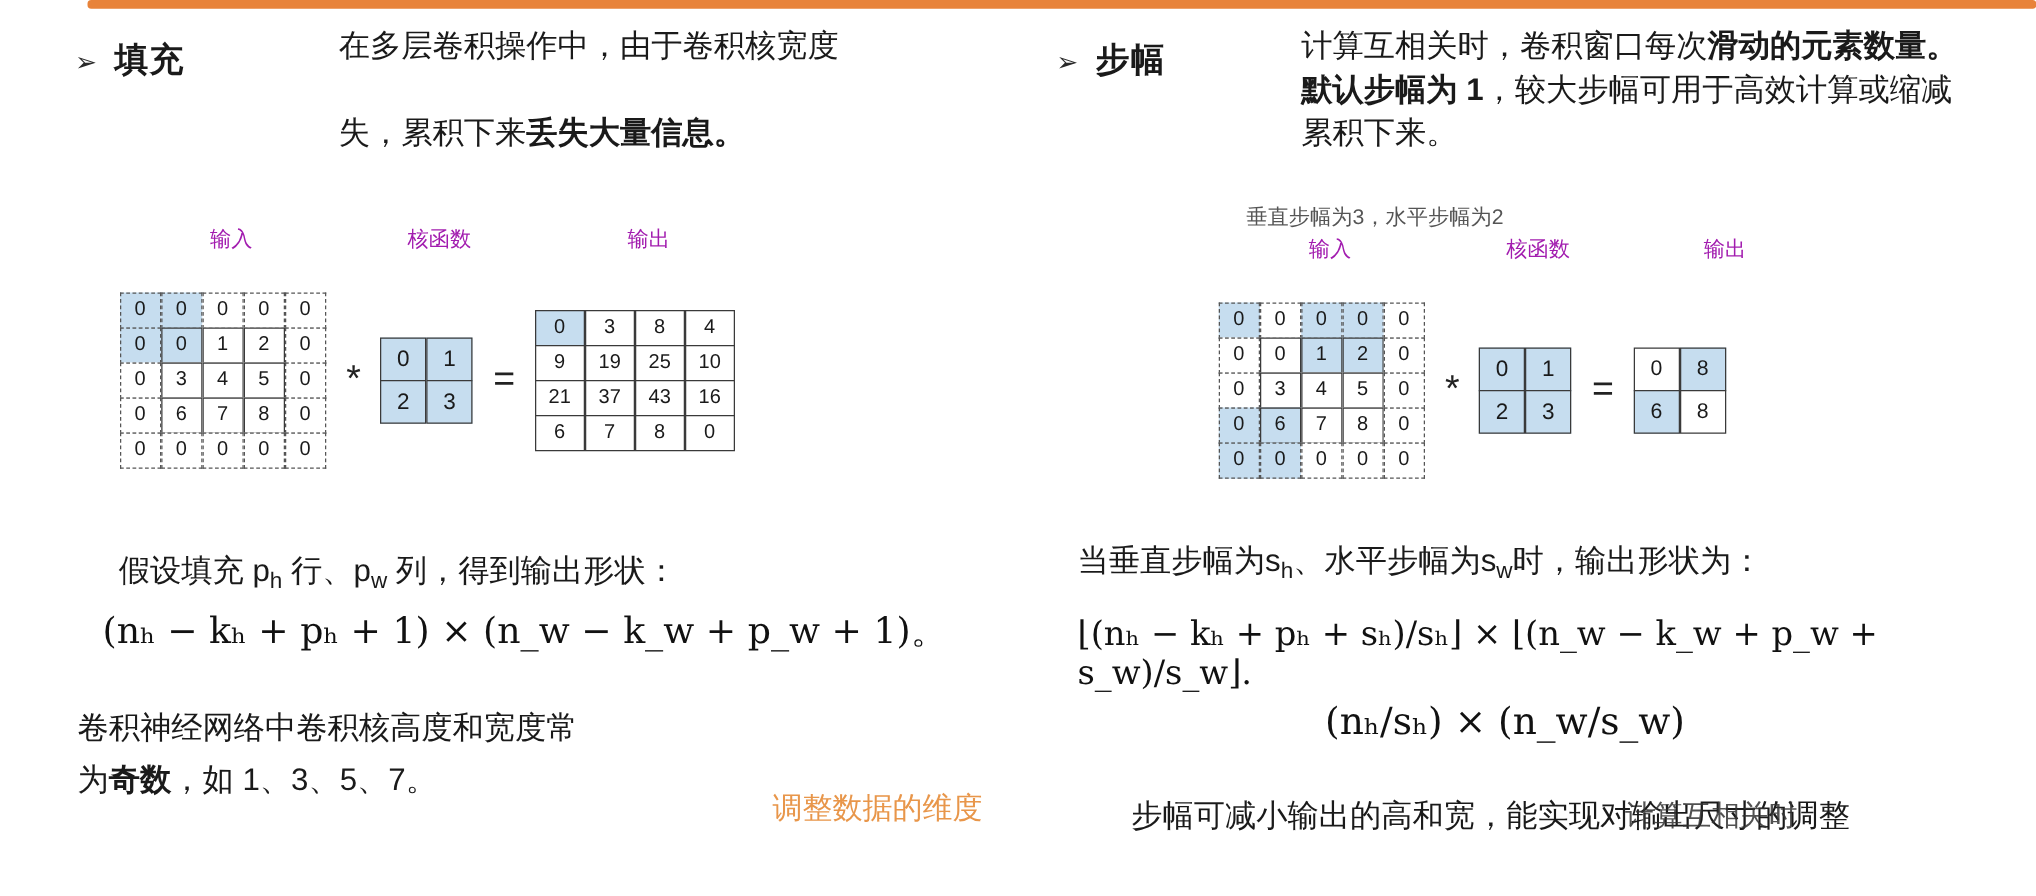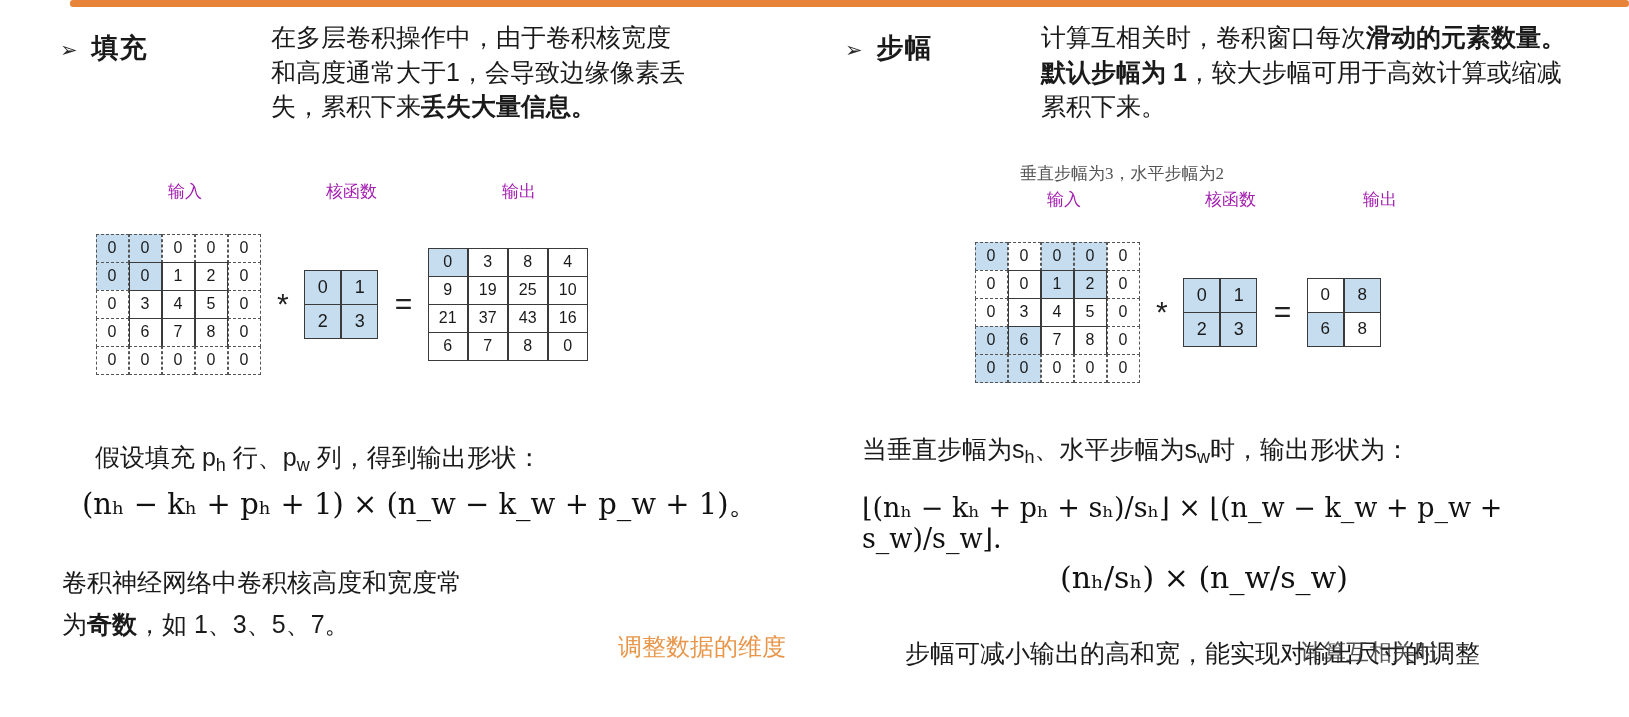--- a/index.html
+++ b/index.html
@@ -149,21 +149,21 @@
 <div class="top-bar"></div>
 
 <div class="col col-left">
   <div class="head-row">
     <div class="bullet-wrap">
       <span class="arrow">➢</span>
       <span class="head-title">填充</span>
     </div>
     <div class="head-body">
       <span>在多层卷积操作中，由于卷积核宽度</span><br>
-      <span>和高度通常大于1，会导致边缘像素丢</span><br>
+      <br>
       <span>失，累积下来</span><b>丢失大量信息。</b>
     </div>
   </div>
 </div>
 
 <div class="diagram" style="left:96px; top:180px;">
   <div class="dlabels">
     <span class="dlabel" style="left:72px; top:0;">输入</span>
     <span class="dlabel" style="left:230px; top:0;">核函数</span>
     <span class="dlabel" style="left:406px; top:0;">输出</span>
@@ -245,21 +245,21 @@
       <span class="head-title">步幅</span>
     </div>
     <div class="head-body" style="max-width:610px;">
       <span>计算互相关时，卷积窗口每次</span><b>滑动的元素数量。</b><br>
       <b>默认步幅为 1</b><span>，较大步幅可用于高效计算或缩减</span><br>
       <span>累积下来。</span>
     </div>
   </div>
 </div>
 
-<div class="sub-note" style="left:1020px; top:162px;font-family:Liberation Serif, serif;">垂直步幅为3，水平步幅为2</div>
+<div class="sub-note" style="left:997px; top:162px;">垂直步幅为3，水平步幅为2</div>
 
 <div class="diagram" style="left:975px; top:188px;">
   <div class="dlabels">
     <span class="dlabel" style="left:72px; top:0;">输入</span>
     <span class="dlabel" style="left:230px; top:0;">核函数</span>
     <span class="dlabel" style="left:388px; top:0;">输出</span>
   </div>
   <div class="drow" style="margin-top:30px;">
     <div class="grid" id="right-input" style="grid-template-columns: repeat(5, 33px);">
         <div class="cell blue dash">0</div>

